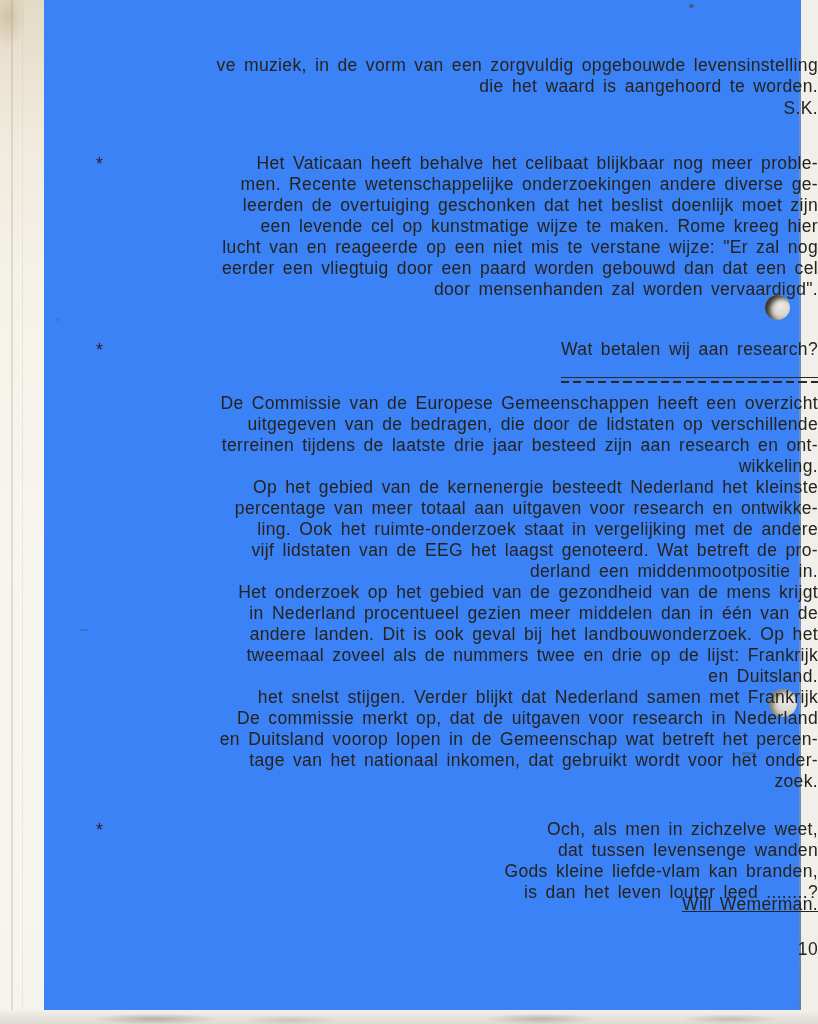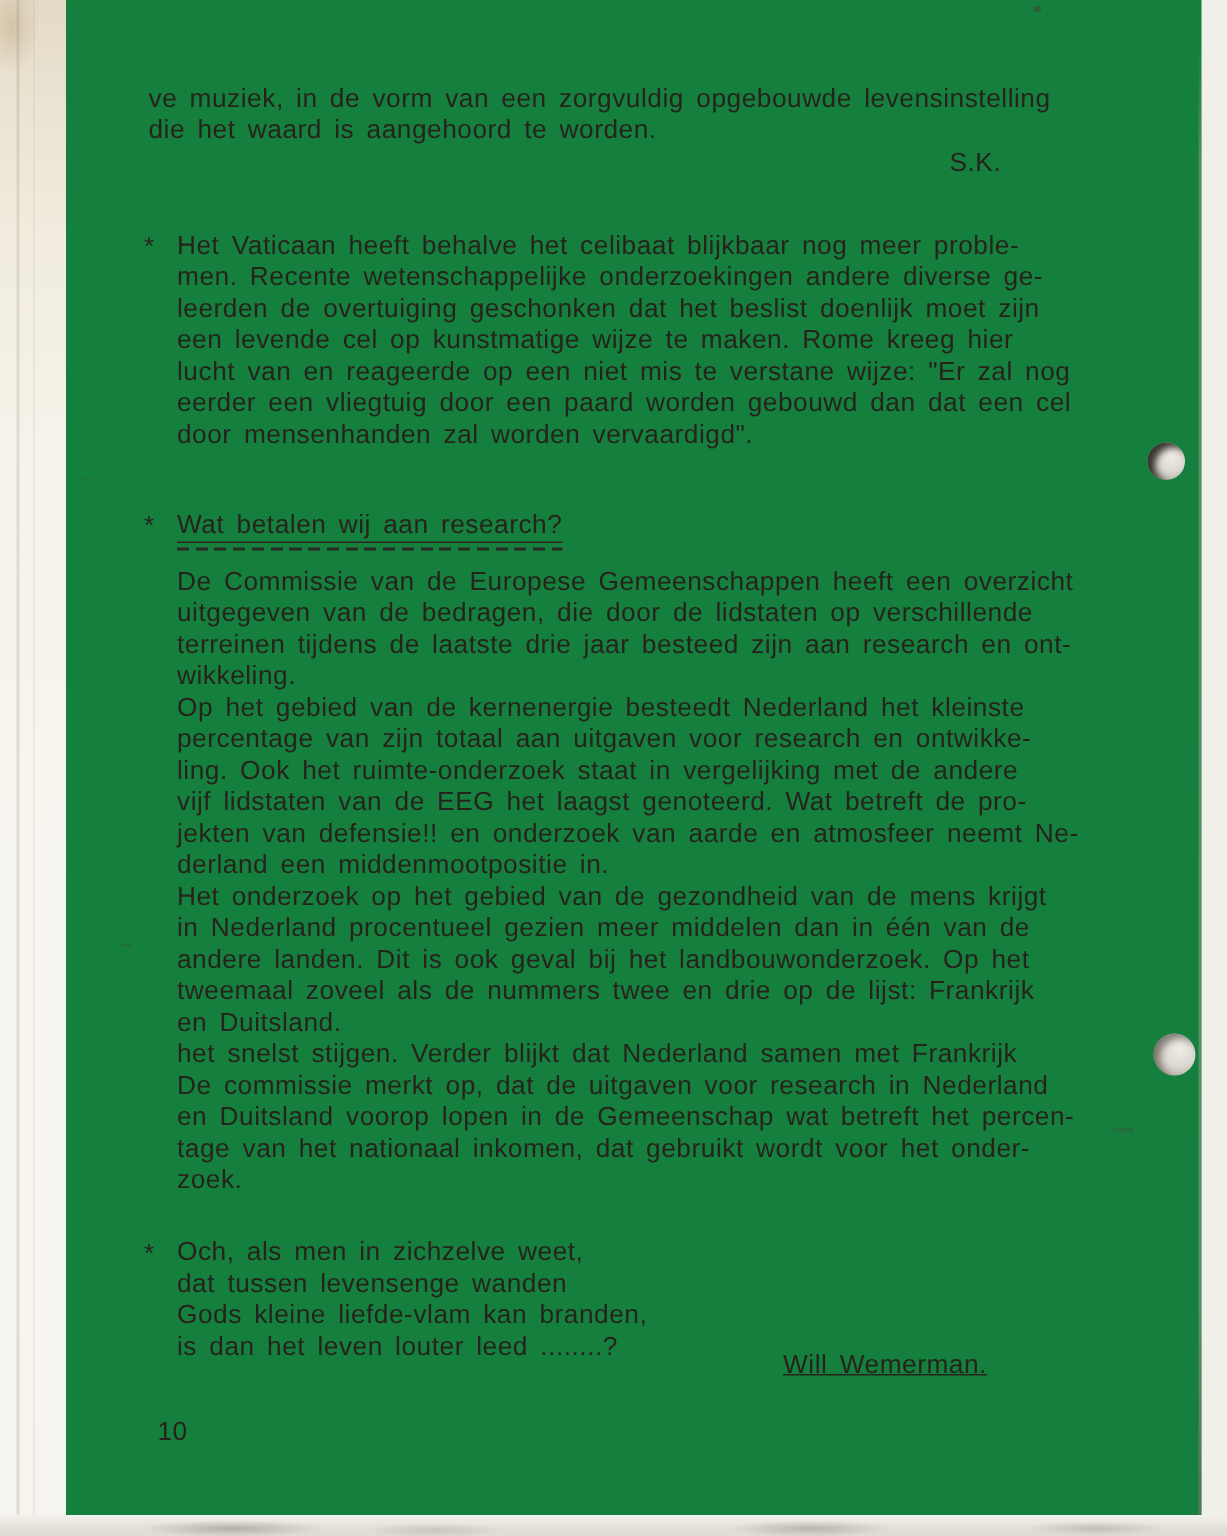--- a/index.html
+++ b/index.html
@@ -2,23 +2,24 @@
 <html><head>
 <meta charset="utf-8">
 <style>
   html, body { margin: 0; padding: 0; }
   body { width: 818px; height: 1024px; overflow: hidden; background: #dcdad4; }
 
   .scan {
     position: relative;
     width: 818px;
     height: 1011px;
-    background: #15803d;
+    background: #3b82f6;
     font-family: "Liberation Sans", sans-serif;
     color: #26231d;
+    text-align: right;
   }
 
   
   .left-edge {
     position: absolute; left: 0; top: 0; width: 44px; height: 1024px;
     background: linear-gradient(180deg,
       #e3dac6 0%, #eae2d1 6%, #f0ebdd 14%, #f5f2e9 28%, #f7f5ef 55%, #f6f4ee 100%);
   }
   .left-edge-line {
     position: absolute; left: 11px; top: 0; width: 2px; height: 1024px;
@@ -89,21 +90,21 @@
   .entry .marker { position: absolute; left: 0; top: 1px; font-size: 17.5px; }
 
   .entry-vatican { margin: 34px 0 0 96px; }
   .entry-research { margin: 39px 0 0 96px; }
   .entry-poem { margin: 27px 0 0 96px; }
 
   .heading-wrap { display: inline-block; margin-bottom: 10px; }
   .heading-text {
     display: inline-block;
     border-bottom: 1.6px solid #2b2822;
-    padding-bottom: 1px;
+    padding-bottom: 17px;
   }
   .heading-dashes {
     height: 2px; margin-top: 3px; width: 100%;
     background: repeating-linear-gradient(90deg, #2b2822 0 8px, transparent 8px 12.5px);
   }
 
   .poem-sig { padding-left: 404px; margin-top: -9px; text-decoration: underline; }
 
   .page-number { margin: 24px 0 0 105px; }
 </style>
@@ -154,24 +155,23 @@
       <div class="heading-wrap">
         <span class="line heading-text">Wat betalen wij aan research?</span>
         <div class="heading-dashes"></div>
       </div>
       <div>
           <div class="line">De Commissie van de Europese Gemeenschappen heeft een overzicht</div>
           <div class="line">uitgegeven van de bedragen, die door de lidstaten op verschillende</div>
           <div class="line">terreinen tijdens de laatste drie jaar besteed zijn aan research en ont-</div>
           <div class="line">wikkeling.</div>
           <div class="line">Op het gebied van de kernenergie besteedt Nederland het kleinste</div>
-          <div class="line">percentage van zijn totaal aan uitgaven voor research en ontwikke-</div>
+          <div class="line">percentage van meer totaal aan uitgaven voor research en ontwikke-</div>
           <div class="line">ling. Ook het ruimte-onderzoek staat in vergelijking met de andere</div>
           <div class="line">vijf lidstaten van de EEG het laagst genoteerd. Wat betreft de pro-</div>
-          <div class="line">jekten van defensie!! en onderzoek van aarde en atmosfeer neemt Ne-</div>
           <div class="line">derland een middenmootpositie in.</div>
           <div class="line">Het onderzoek op het gebied van de gezondheid van de mens krijgt</div>
           <div class="line">in Nederland procentueel gezien meer middelen dan in één van de</div>
           <div class="line">andere landen. Dit is ook geval bij het landbouwonderzoek. Op het</div>
           <div class="line">tweemaal zoveel als de nummers twee en drie op de lijst: Frankrijk</div>
           <div class="line">en Duitsland.</div>
           <div class="line">het snelst stijgen. Verder blijkt dat Nederland samen met Frankrijk</div>
           <div class="line">De commissie merkt op, dat de uitgaven voor research in Nederland</div>
           <div class="line">en Duitsland voorop lopen in de Gemeenschap wat betreft het percen-</div>
           <div class="line">tage van het nationaal inkomen, dat gebruikt wordt voor het onder-</div>

